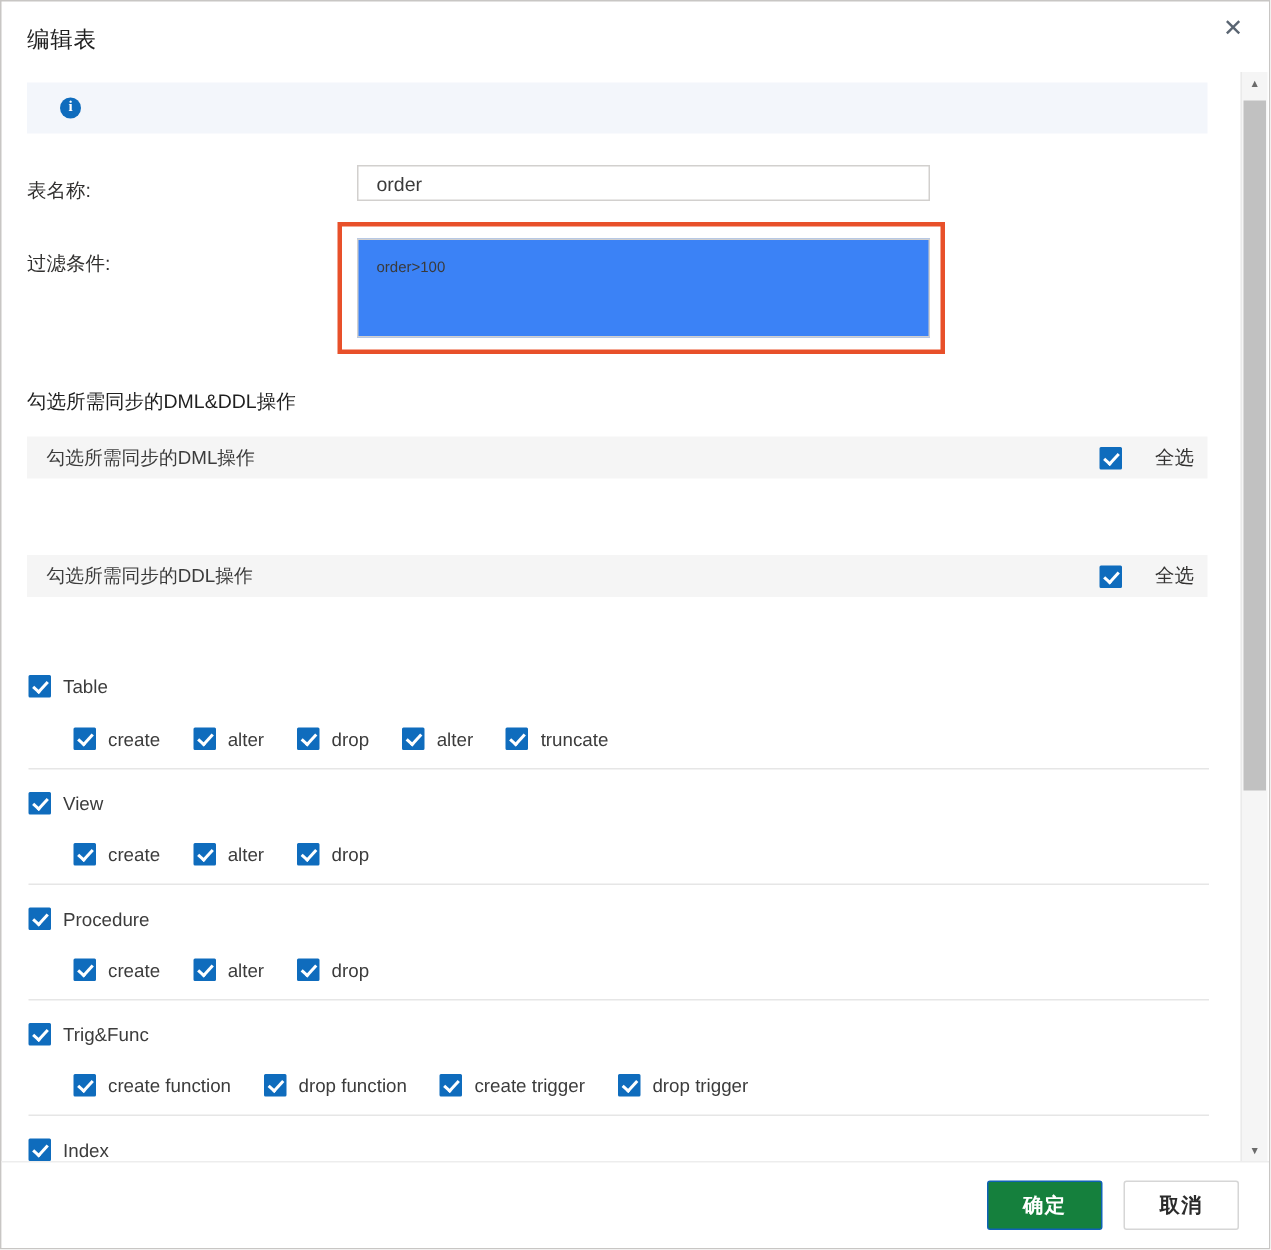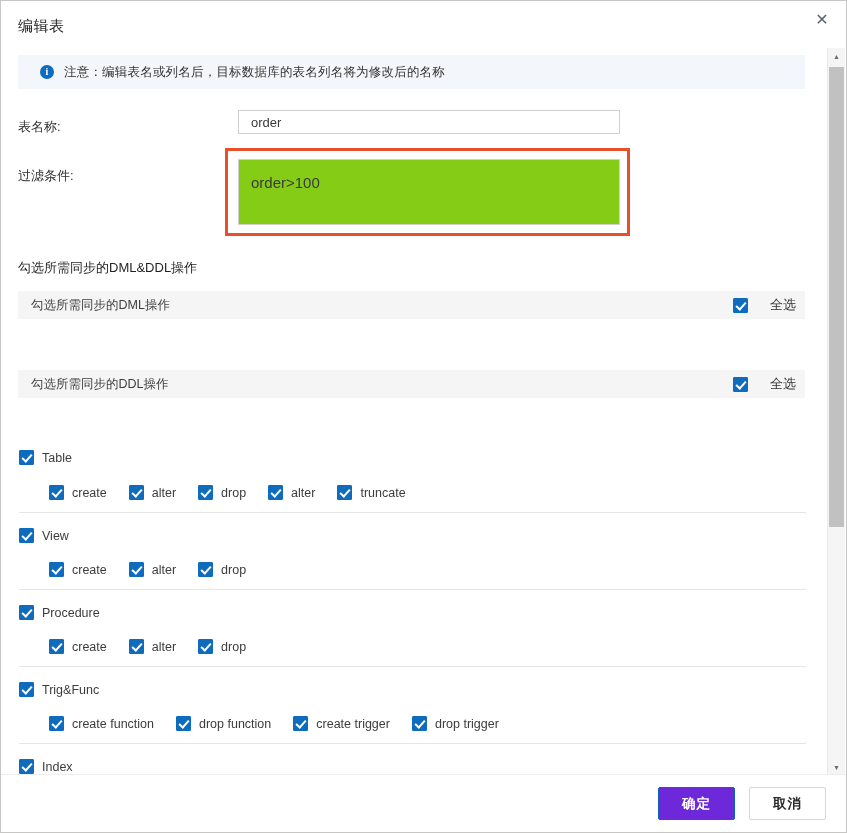--- a/index.html
+++ b/index.html
@@ -143,23 +143,23 @@
     border: 3px solid #e8502a;
   }
   .filter-area {
     position: absolute;
     left: 237px;
     top: 112px;
     width: 382px;
     height: 66px;
     box-sizing: border-box;
     border: 1px solid #d2d0ce;
-    background: #84cc16;
+    background: #3b82f6;
     font-family: "Liberation Sans", sans-serif;
-    font-size: 15px;
+    font-size: 10px;
     color: #3a3a3a;
     padding: 12px 12px 0 12px;
     resize: none;
     outline: none;
     line-height: 1.4;
   }
 
   
   .section-title {
     position: absolute;
@@ -323,21 +323,21 @@
     font-family: "Liberation Sans", sans-serif;
     font-size: 13.5px;
     font-weight: bold;
     cursor: pointer;
     border-radius: 2px;
     letter-spacing: 1px;
   }
   .btn-primary {
     right: 111px;
     width: 77px;
-    background: #6d28d9;
+    background: #15803d;
     border: 1px solid #0f62b5;
     color: #ffffff;
   }
   .btn-secondary {
     right: 20px;
     width: 77px;
     background: #ffffff;
     border: 1px solid #d6d6d6;
     color: #2b2b2b;
   }
@@ -350,21 +350,20 @@
   <div class="dlg-header">
     <div class="dlg-title">编辑表</div>
     <button class="close-btn">✕</button>
   </div>
 
   <div class="dlg-body">
     <div class="body-inner">
 
       <div class="info-bar">
         <span class="info-icon">i</span>
-        <span class="info-text">注意：编辑表名或列名后，目标数据库的表名列名将为修改后的名称</span>
       </div>
 
       <div class="field-label label-name">表名称:</div>
       <input class="text-input" type="text" value="order" style="">
 
       <div class="field-label label-filter">过滤条件:</div>
       <div class="highlight-box"></div>
       <textarea class="filter-area" placeholder="请输入过滤条件" style="">order&gt;100</textarea>
 
       <div class="section-title">勾选所需同步的DML&amp;DDL操作</div>

